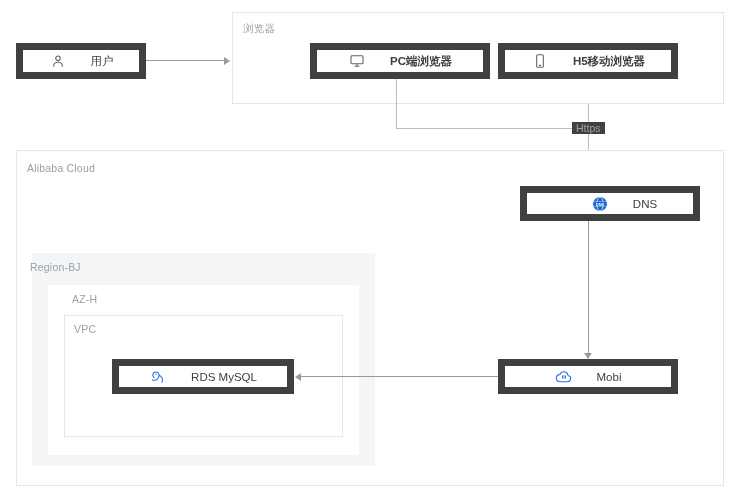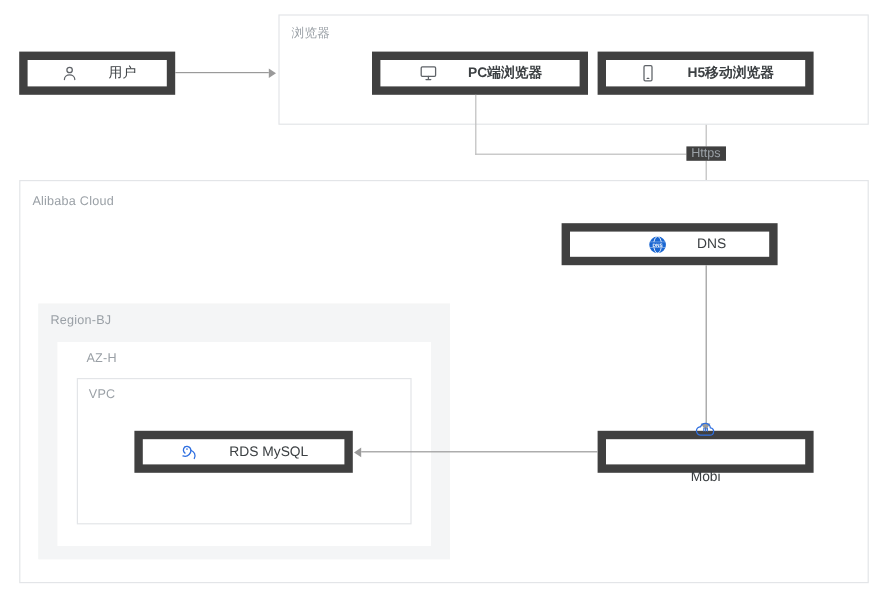--- a/index.html
+++ b/index.html
@@ -159,49 +159,49 @@
   <div class="conn v light" style="left:588px; top:134px; height:50px;"></div>
   <div class="arrow-head arrow-down" style="left:584px; top:180px;"></div>
 
   <div class="edge-label" style="left:572px; top:122px;">Https</div>
 
   <div class="group" style="left:16px; top:150px; width:708px; height:336px;">
   </div>
   <div class="group-label" style="left:27px; top:162px;">Alibaba Cloud</div>
 
 
-  <div class="node" style="left:468px; top:186px; width:180px; height:35px;padding-left:28px;">
+  <div class="node" style="left:520px; top:186px; width:180px; height:35px;padding-left:28px;">
     <span class="icon">
       <svg width="18" height="18" viewBox="0 0 24 24">
         <circle cx="12" cy="12" r="9.2" fill="#1966d2"></circle>
         <ellipse cx="12" cy="12" rx="4.3" ry="9.2" fill="none" stroke="#ffffff" stroke-width="1.1" opacity=".85"></ellipse>
         <path d="M3.2 9.2h17.6M3.2 14.8h17.6" stroke="#ffffff" stroke-width="1.1" opacity=".85"></path>
         <rect x="3.4" y="9.1" width="17.2" height="5.8" fill="#1966d2"></rect>
         <text x="12" y="14.4" font-family="'Liberation Sans',sans-serif" font-size="5.4" font-weight="bold" fill="#ffffff" text-anchor="middle">DNS</text>
       </svg>
     </span>
     <span class="label">DNS</span>
   </div>
 
   <div class="conn v" style="left:588px; top:221px; height:133px;"></div>
   <div class="arrow-head arrow-down" style="left:584px; top:353px;"></div>
 
-  <div class="node" style="left:498px; top:359px; width:180px; height:35px;flex-direction:column;">
+  <div class="node" style="left:498px; top:359px; width:180px; height:35px;">
     <span class="icon">
       <svg width="18" height="18" viewBox="0 0 24 24" fill="none">
         <path d="M6.6 18.2h10.2a4.1 4.1 0 0 0 .5-8.17 5.6 5.6 0 0 0-10.83-1.2A4.3 4.3 0 0 0 6.6 18.2Z" stroke="#2f6fe0" stroke-width="1.4" fill="none" stroke-linejoin="round"></path>
         <path d="M10 10.6v3M12 9.9v3.7M14 10.6v3" stroke="#2f6fe0" stroke-width="1.2" stroke-linecap="round"></path>
       </svg>
     </span>
     <span class="label">Mobi</span>
   </div>
 
   <div class="group shaded" style="left:32px; top:253px; width:343px; height:213px;">
   </div>
-  <div class="group-label" style="left:42px; top:261px;">Region-BJ</div>
+  <div class="group-label" style="left:30px; top:261px;">Region-BJ</div>
 
   <div class="group plain" style="left:48px; top:285px; width:311px; height:170px;">
   </div>
   <div class="group-label" style="left:72px; top:293px;">AZ-H</div>
 
   <div class="group" style="left:64px; top:315px; width:279px; height:122px;">
   </div>
   <div class="group-label" style="left:74px; top:323px;">VPC</div>
 
   <div class="node" style="left:112px; top:359px; width:182px; height:35px;">

